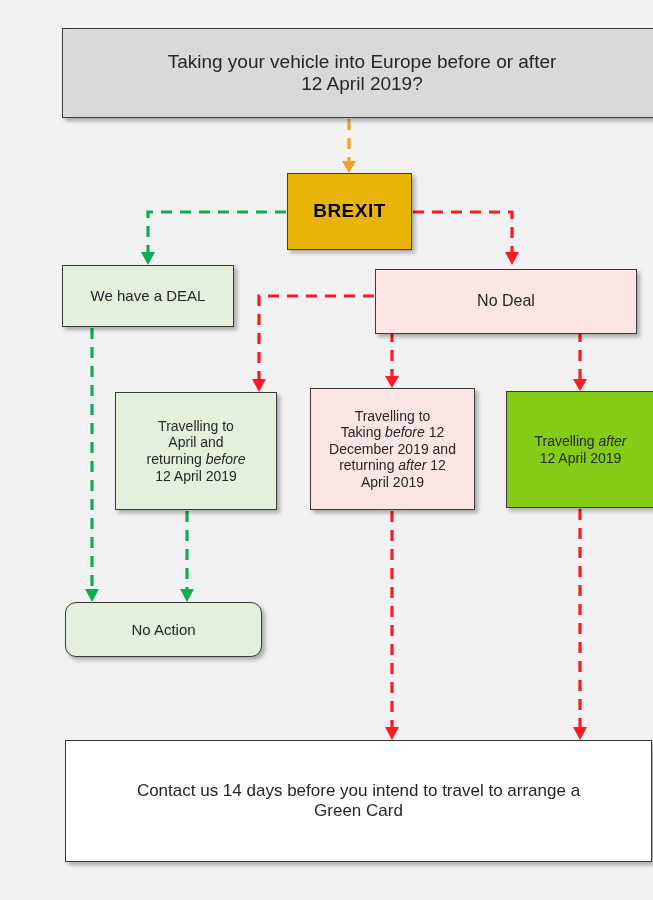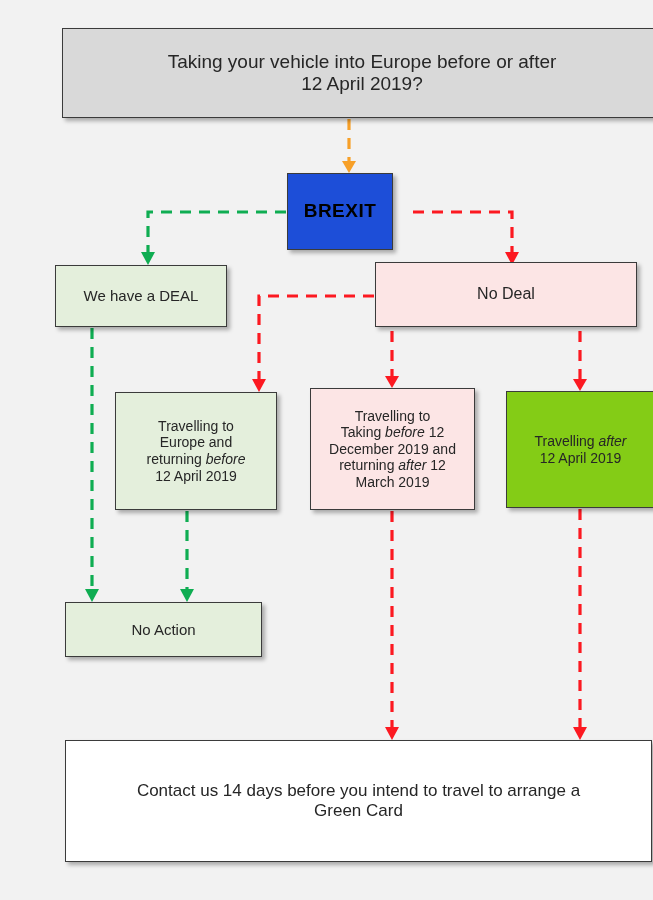--- a/index.html
+++ b/index.html
@@ -44,35 +44,35 @@
 
   
   #header-box {
     left: 30px;  top: 28px;
     width: 600px; height: 90px;
     background: #d9d9d9;
     font-size: 19px;
   }
   #brexit-box {
     left: 255px; top: 173px;
-    width: 106px; height: 77px;
-    background: #1d4ed8;
+    width: 125px; height: 77px;
+    background: #eab308;
     font-size: 19px;
     font-weight: bold;
     letter-spacing: 0.5px;
     color: #000000;
   }
   #deal-box {
-    left: 23px;  top: 265px;
+    left: 30px;  top: 265px;
     width: 172px; height: 62px;
     background: #e4efdc;
     font-size: 15px;
   }
   #nodeal-box {
-    left: 343px; top: 262px;
+    left: 343px; top: 269px;
     width: 262px; height: 65px;
     background: #fce5e5;
     font-size: 16px;
   }
   #green-travel-box {
     left: 83px;  top: 392px;
     width: 162px; height: 118px;
     background: #e4efdc;
     font-size: 14px;
   }
@@ -86,20 +86,21 @@
     left: 474px; top: 391px;
     width: 149px; height: 117px;
     background: #84cc16;
     font-size: 14px;
   }
   #noaction-box {
     left: 33px;  top: 602px;
     width: 197px; height: 55px;
     background: #e4efdc;
     font-size: 15px;
+    border-radius: 11px;
   }
   #contact-box {
     left: 33px;  top: 740px;
     width: 587px; height: 122px;
     background: #ffffff;
     font-size: 17px;
   }
 
   
   #connectors {
@@ -193,25 +194,25 @@
 
   <div class="node" id="deal-box">
     <span class="txt">We have a DEAL</span>
   </div>
 
   <div class="node" id="nodeal-box">
     <span class="txt">No Deal</span>
   </div>
 
   <div class="node" id="green-travel-box">
-    <span class="txt"><span>Travelling to</span><br><span>Europe and</span><br><span>returning </span><em>before</em><br><span>12 April 2019</span></span>
+    <span class="txt"><span>Travelling to</span><br><span>April and</span><br><span>returning </span><em>before</em><br><span>12 April 2019</span></span>
   </div>
 
   <div class="node" id="pink-travel-box-1">
-    <span class="txt"><span>Travelling to</span><br><span>Taking </span><em>before</em><span> 12</span><br><span>December 2019 and</span><br><span>returning </span><em>after</em><span> 12</span><br><span>March 2019</span></span>
+    <span class="txt"><span>Travelling to</span><br><span>Taking </span><em>before</em><span> 12</span><br><span>December 2019 and</span><br><span>returning </span><em>after</em><span> 12</span><br><span>April 2019</span></span>
   </div>
 
   <div class="node" id="pink-travel-box-2">
     <span class="txt"><span>Travelling </span><em>after</em><br><span>12 April 2019</span></span>
   </div>
 
   <div class="node" id="noaction-box">
     <span class="txt">No Action</span>
   </div>
 

